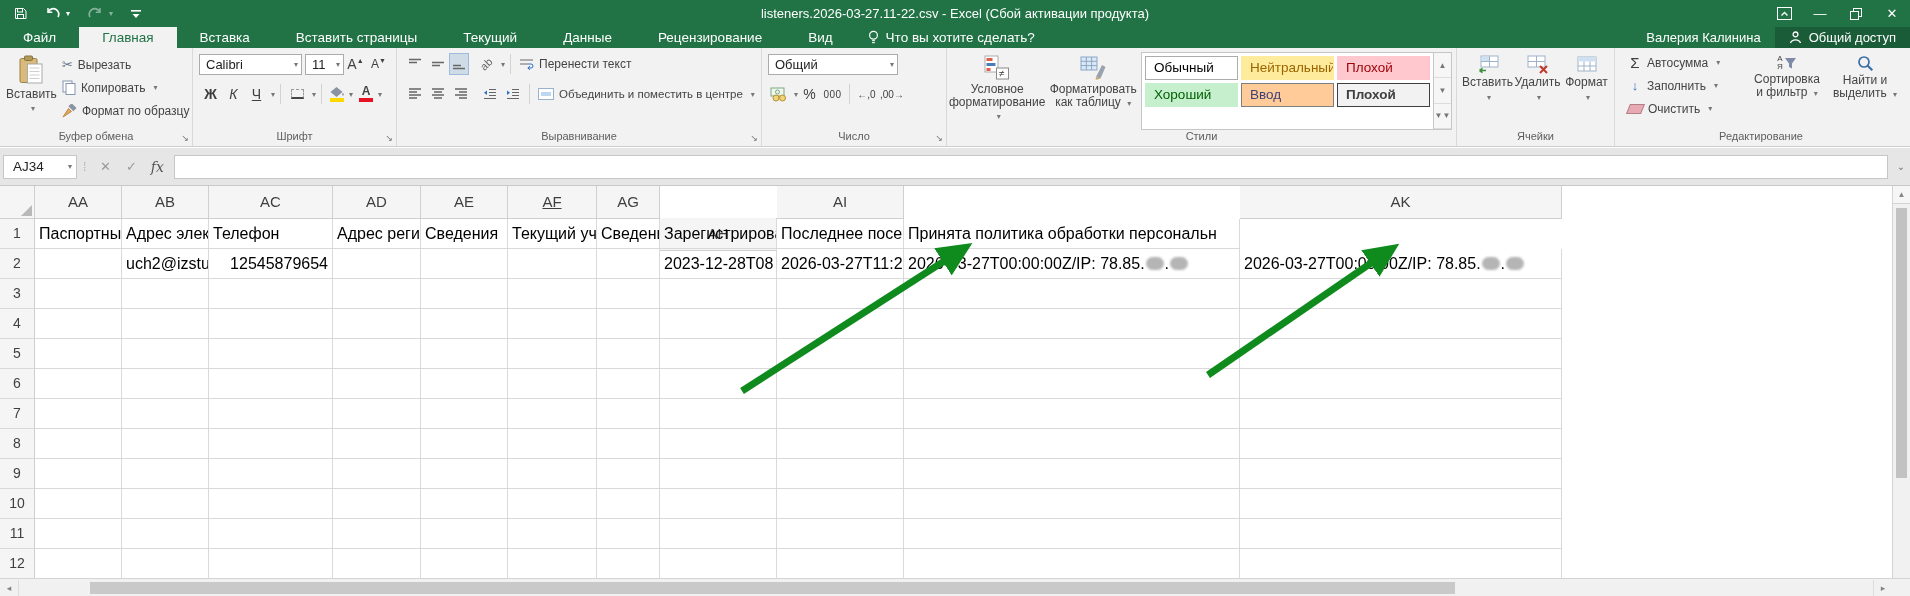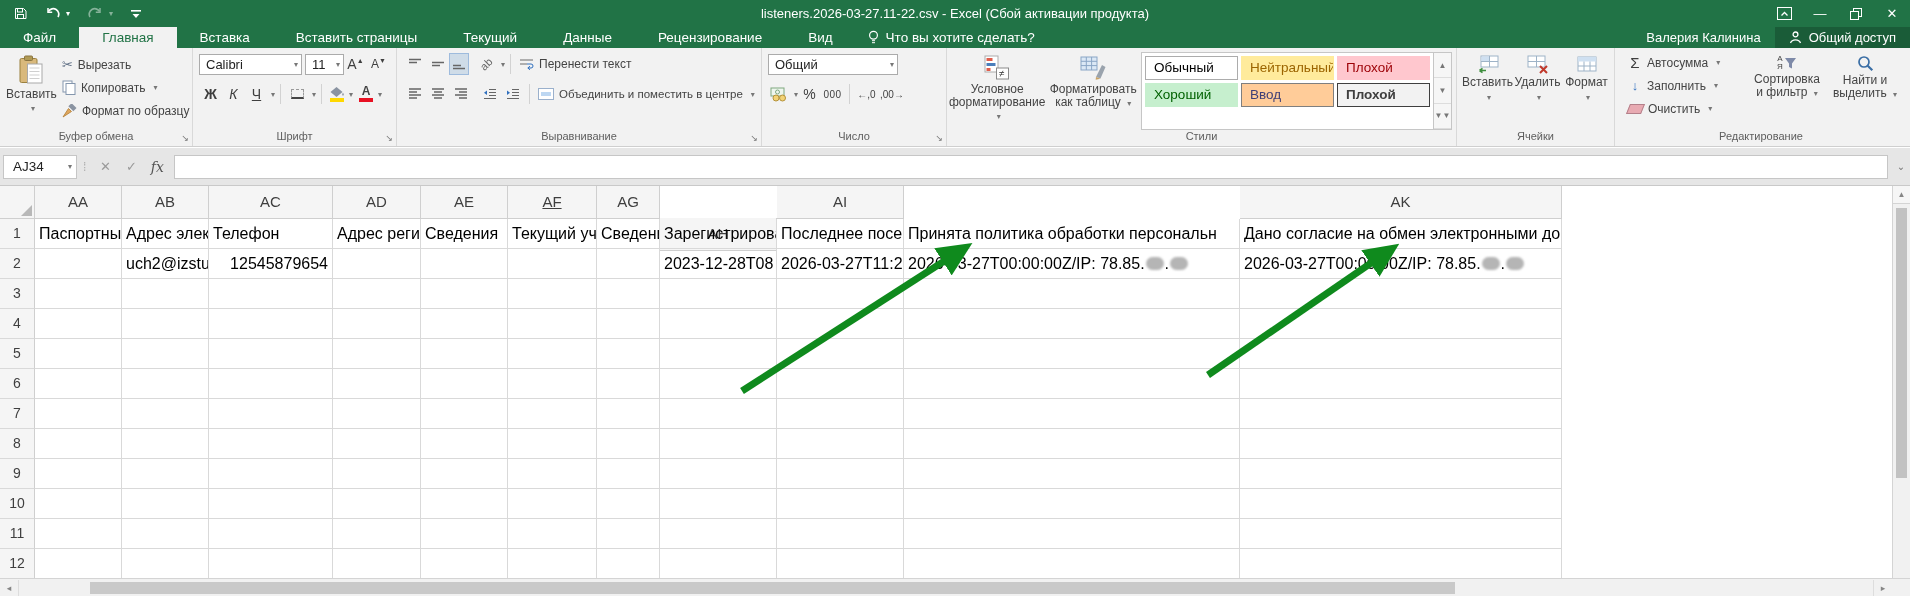--- a/index.html
+++ b/index.html
@@ -548,21 +548,20 @@
       <div class="gc" style="left: 35px; top: 33px; width: 87px; height: 30px;">Паспортные</div>
       <div class="gc" style="left: 122px; top: 33px; width: 87px; height: 30px;">Адрес элек</div>
       <div class="gc" style="left: 209px; top: 33px; width: 124px; height: 30px;">Телефон</div>
       <div class="gc" style="left: 333px; top: 33px; width: 88px; height: 30px;">Адрес реги</div>
       <div class="gc" style="left: 421px; top: 33px; width: 87px; height: 30px;">Сведения</div>
       <div class="gc" style="left: 508px; top: 33px; width: 89px; height: 30px;">Текущий уч</div>
       <div class="gc" style="left: 597px; top: 33px; width: 63px; height: 30px;">Сведения</div>
       <div class="gc" style="left: 660px; top: 33px; width: 117px; height: 30px;">Зарегистрирован</div>
       <div class="gc" style="left: 777px; top: 33px; width: 127px; height: 30px;">Последнее посещ</div>
       <div class="gc" style="left: 904px; top: 33px; width: 336px; height: 30px;">Принята политика обработки персональн</div>
-      <div class="gc" style="left: 1240px; top: 33px; width: 322px; height: 30px;">Дано согласие на обмен электронными до</div>
       <div class="rh" style="top: 63px; height: 30px; width: 35px;">2</div>
       <div class="gc" style="left: 35px; top: 63px; width: 87px; height: 30px;"></div>
       <div class="gc" style="left: 122px; top: 63px; width: 87px; height: 30px;">uch2@izstu</div>
       <div class="gc" style="left: 209px; top: 63px; width: 124px; height: 30px; text-align: right;">12545879654</div>
       <div class="gc" style="left: 333px; top: 63px; width: 88px; height: 30px;"></div>
       <div class="gc" style="left: 421px; top: 63px; width: 87px; height: 30px;"></div>
       <div class="gc" style="left: 508px; top: 63px; width: 89px; height: 30px;"></div>
       <div class="gc" style="left: 597px; top: 63px; width: 63px; height: 30px;"></div>
       <div class="gc" style="left: 660px; top: 63px; width: 117px; height: 30px;">2023-12-28T08</div>
       <div class="gc" style="left: 777px; top: 63px; width: 127px; height: 30px;">2026-03-27T11:2</div>

